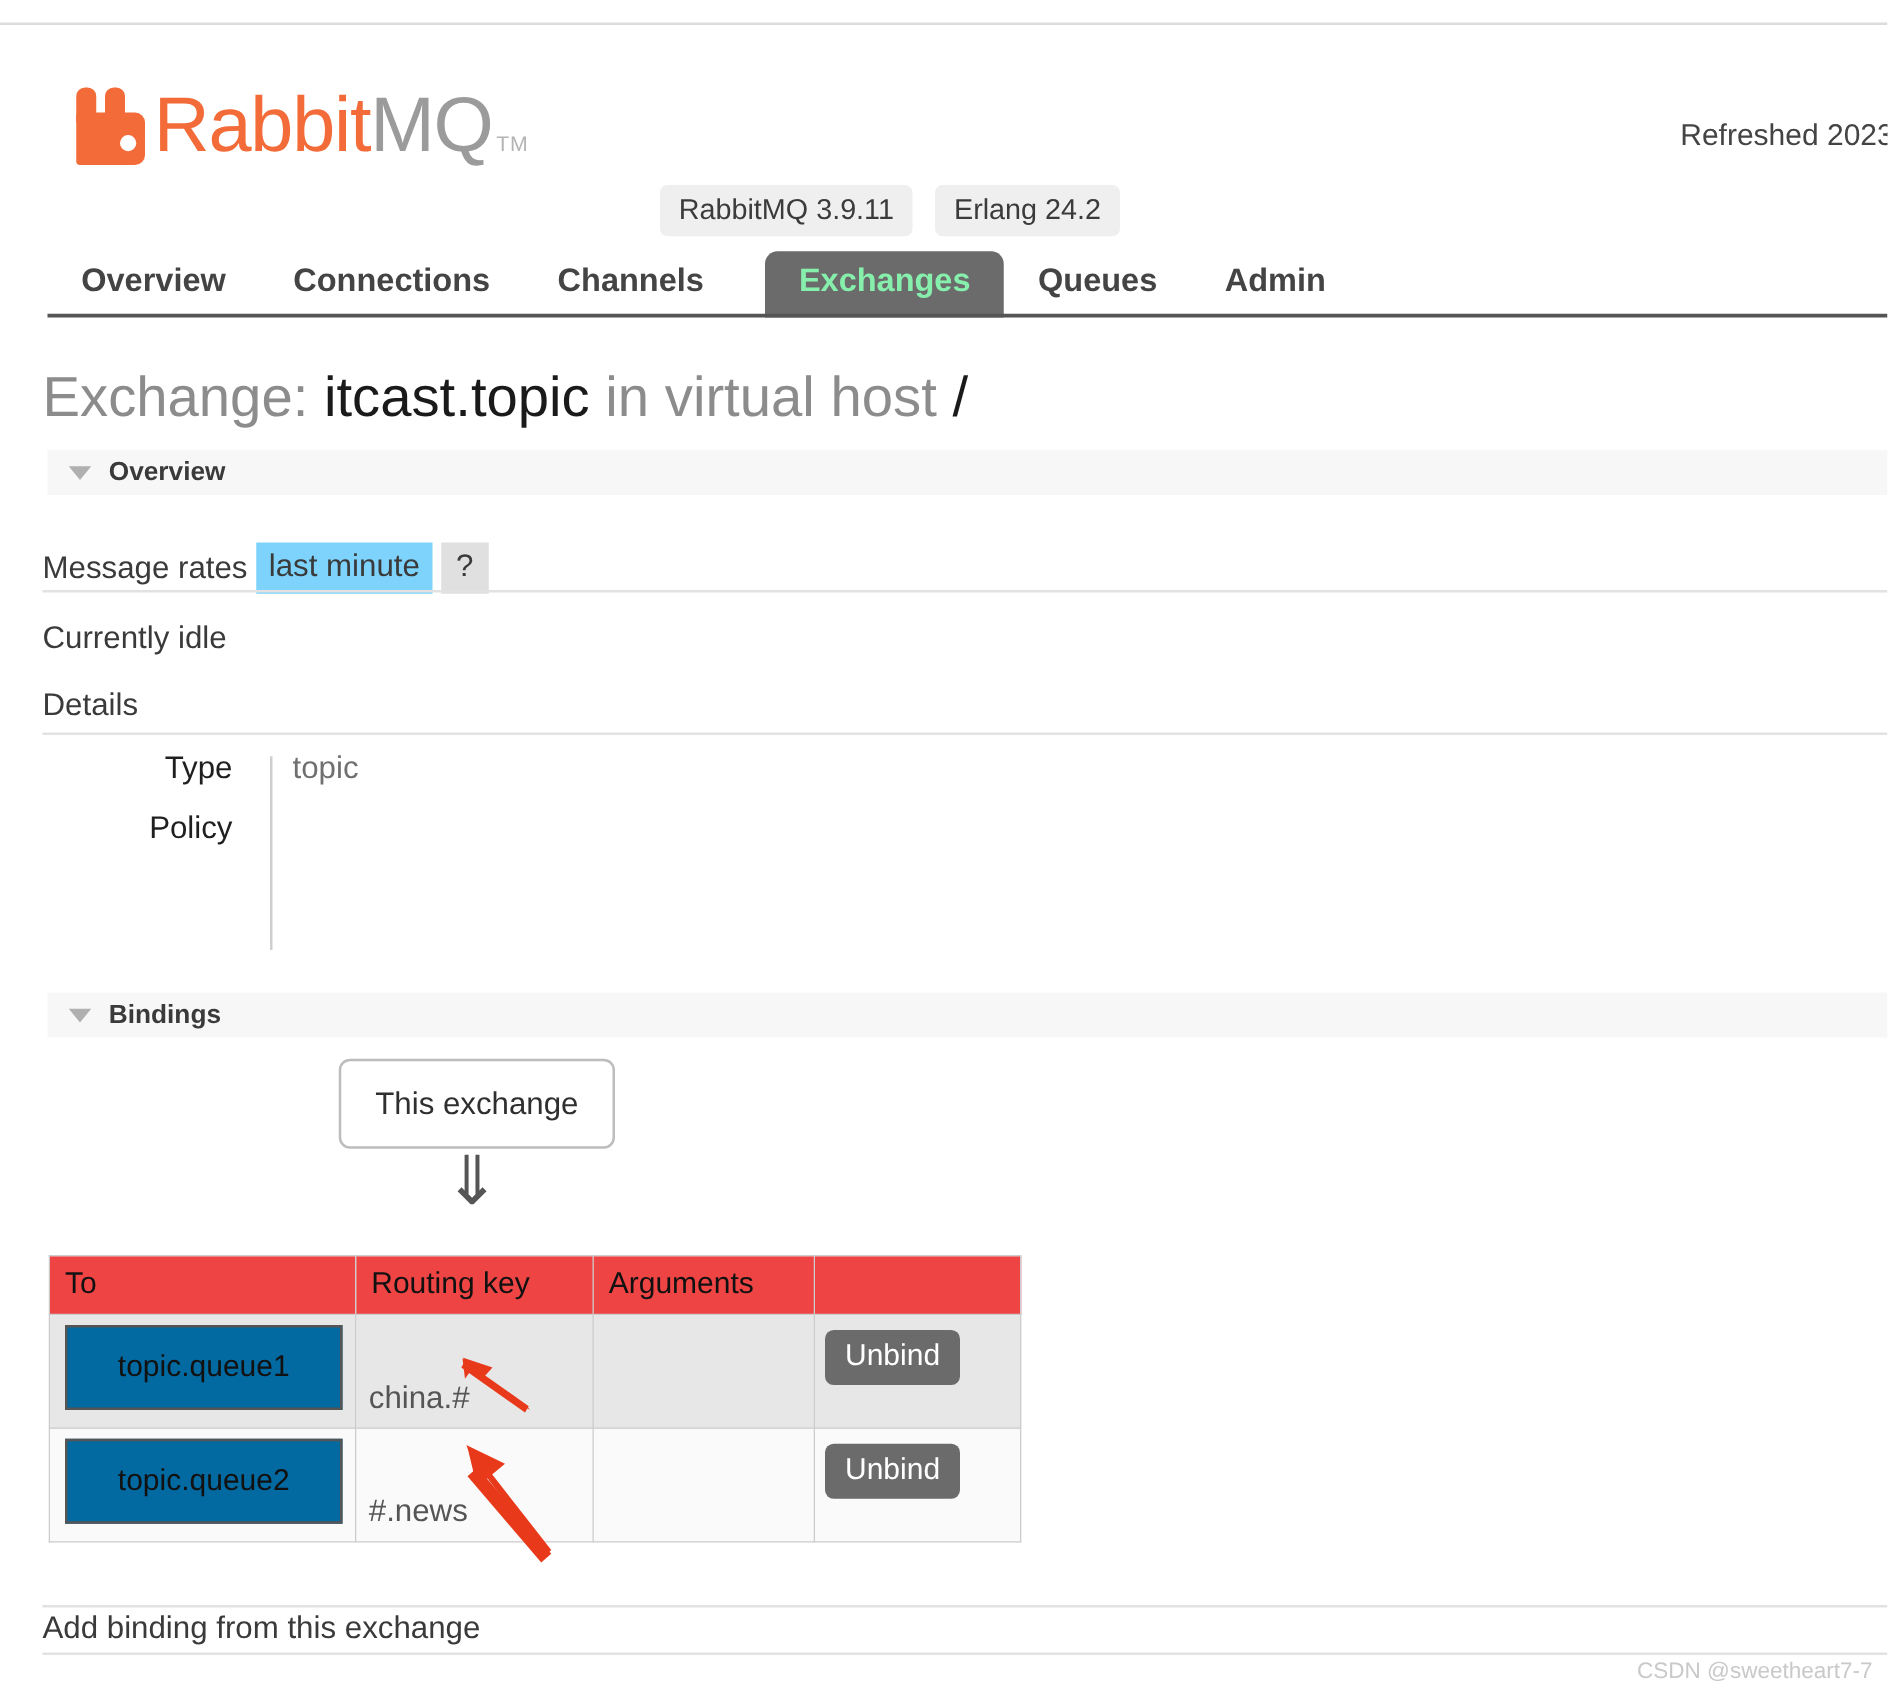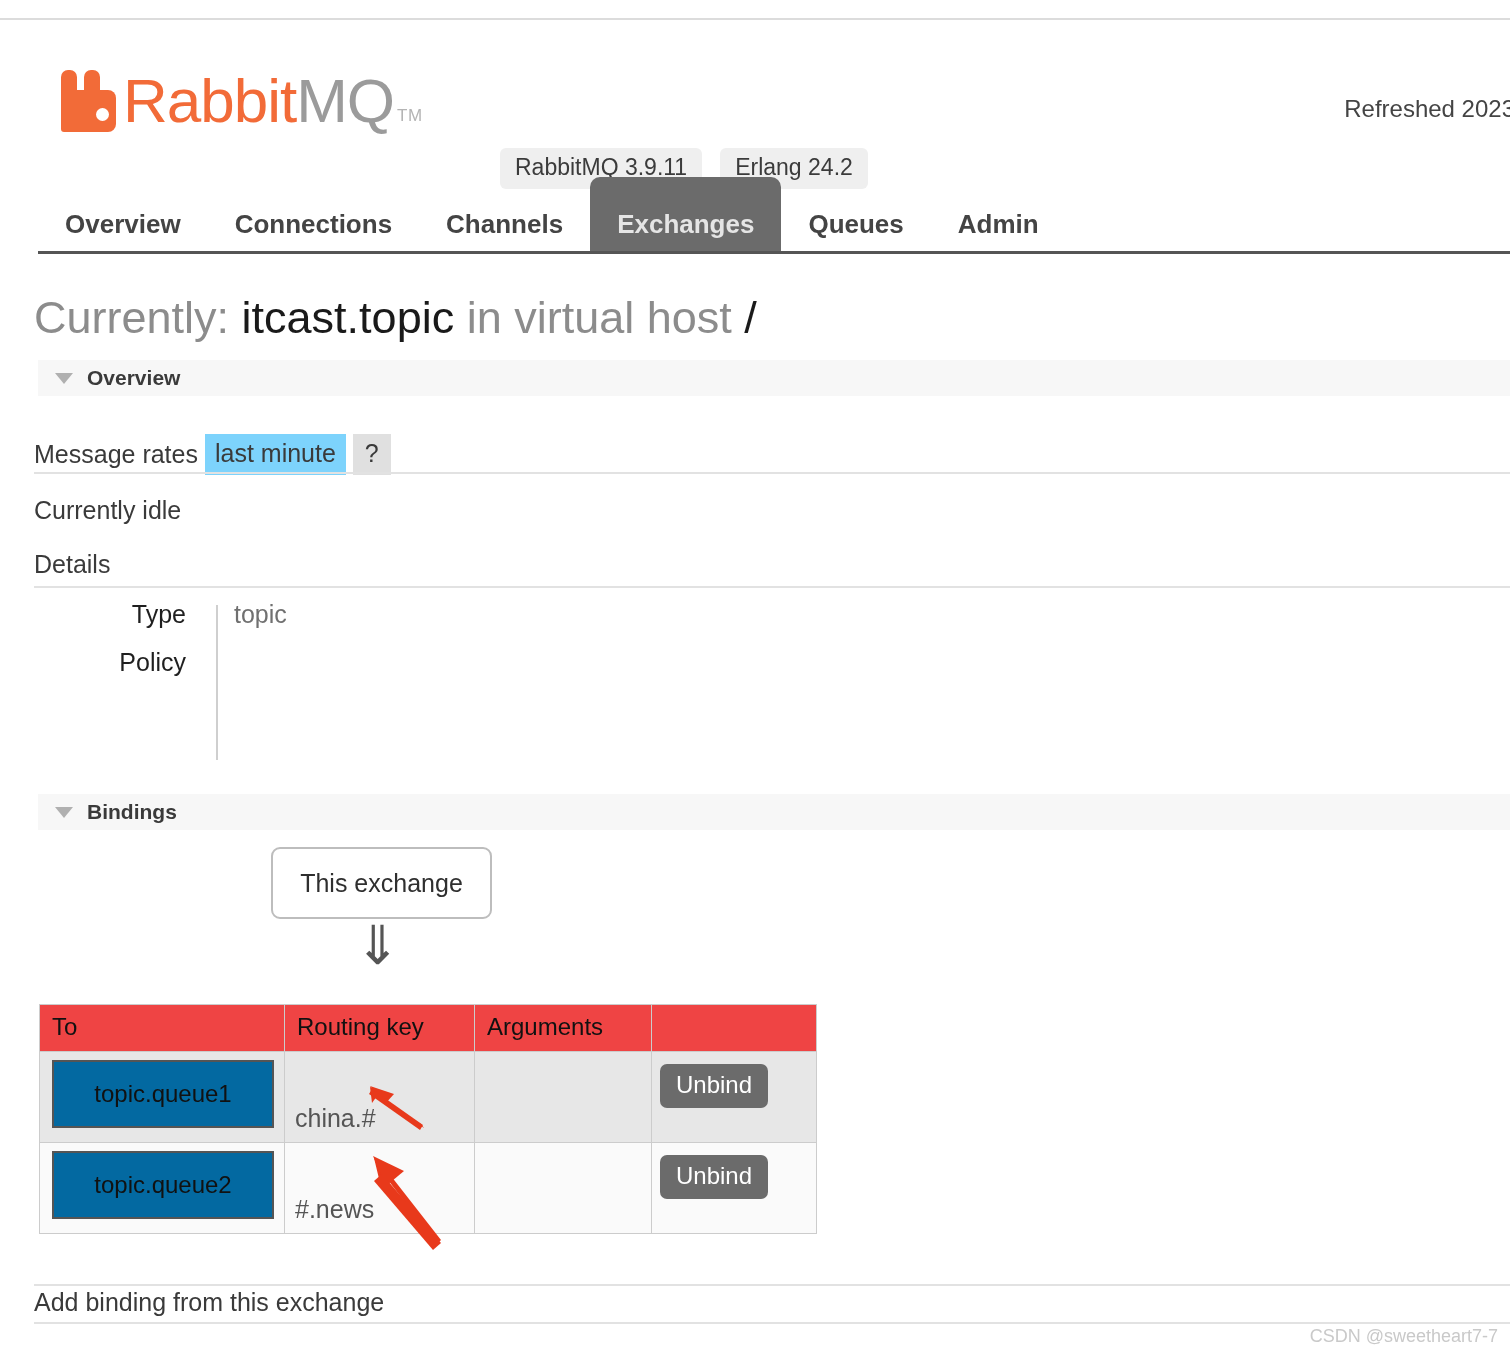--- a/index.html
+++ b/index.html
@@ -77,21 +77,21 @@
   .logo-text .lt-grey { color: #9b9b9b; }
   .logo-tm {
     font-size: 17px;
     color: #b4b4b4;
     margin-left: 3px;
     margin-bottom: 6px;
     letter-spacing: 0.5px;
   }
   .version-badges {
     position: absolute;
-    left: 500px; top: 108px;
+    left: 528px; top: 108px;
     display: flex;
     gap: 18px;
   }
   .badge {
     background: #efefef;
     border-radius: 6px;
     padding: 6px 15px 8px 15px;
     font-size: 23px;
     color: #3b3b3b;
     white-space: nowrap;
@@ -127,23 +127,24 @@
   .nav-item {
     font-size: 26px;
     font-weight: bold;
     color: #444444;
     padding: 12px 27px 14px 27px;
     white-space: nowrap;
     cursor: pointer;
   }
   .nav-item.active {
     background: #6b6b6b;
-    color: #e5e5e5;
+    color: #86efac;
     border-radius: 10px 10px 0 0;
-    padding-top: 32px;
+    padding-top: 8px;
+    margin-left: 22px;
   }
 
   
   .page-title {
     position: absolute;
     left: 34px; top: 292px;
     font-size: 45px;
     color: #8c8c8c;
     white-space: nowrap;
     font-weight: 400;
@@ -394,21 +395,21 @@
     <div class="nav-item">Overview</div>
     <div class="nav-item">Connections</div>
     <div class="nav-item">Channels</div>
     <div class="nav-item active">Exchanges</div>
     <div class="nav-item">Queues</div>
     <div class="nav-item">Admin</div>
   </div>
   <div class="nav-underline"></div>
 </div>
 
-<div class="page-title"><span>Currently:</span> <span class="strong">itcast.topic</span> <span>in virtual host</span> <span class="slash">/</span></div>
+<div class="page-title"><span>Exchange:</span> <span class="strong">itcast.topic</span> <span>in virtual host</span> <span class="slash">/</span></div>
 
 <div class="section-head" style="top:360px;">
   <div class="tri"></div>
   <div class="sh-label">Overview</div>
 </div>
 
 <div class="rates-row">
   <div class="rates-label">Message rates</div>
   <div class="rates-chip">last minute</div>
   <div class="rates-help">?</div>

